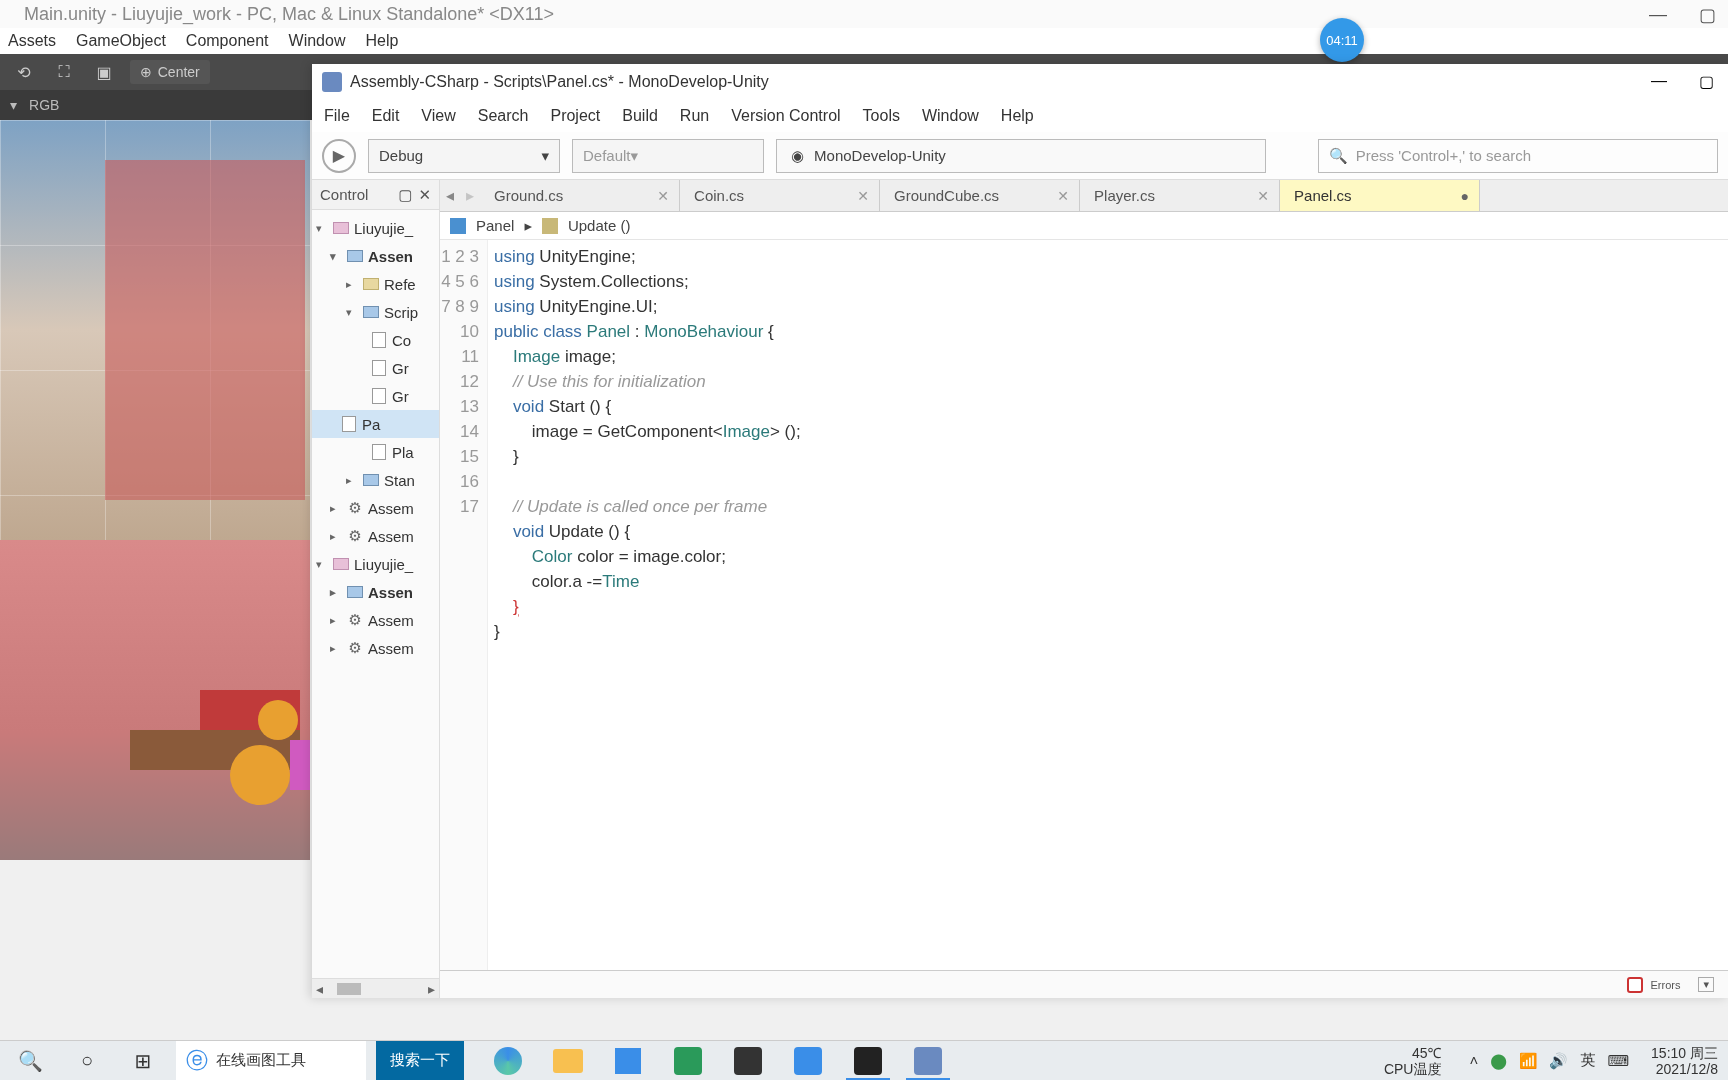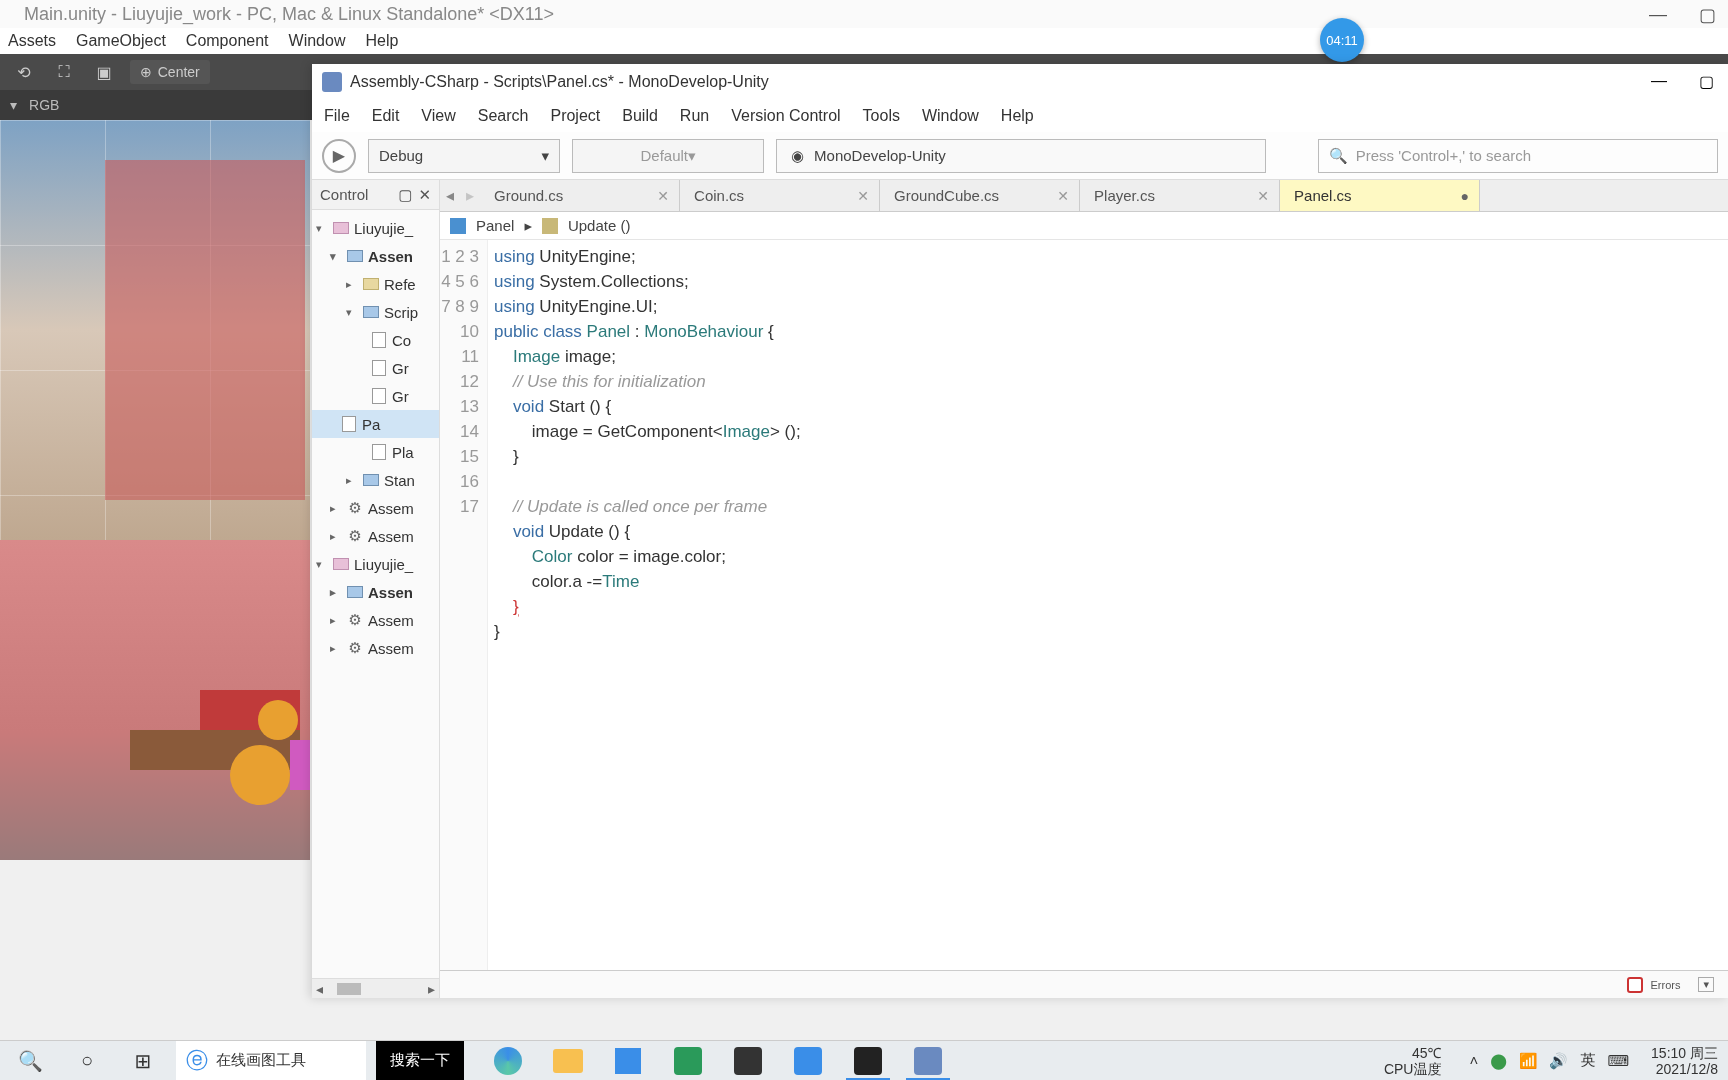--- a/index.html
+++ b/index.html
@@ -30,21 +30,21 @@
 .time-badge { position:absolute; top: 18px; left: 1320px; width: 44px; height: 44px; border-radius:50%; background:#3399e8; color:#fff; display:flex; align-items:center; justify-content:center; font-size:13px; box-shadow: 0 2px 6px rgba(0,0,0,0.3); }
 
 
 .mono-win { position: absolute; top: 64px; left: 312px; width: 1416px; height: 934px; background: #fff; box-shadow: -2px 0 10px rgba(0,0,0,0.15); display:flex; flex-direction:column; }
 .mono-title { height: 36px; display: flex; align-items: center; padding: 0 10px; font-size: 16px; color: #333; gap: 8px; background:#fff; }
 .mono-menu { height: 32px; display: flex; align-items: center; padding: 0 12px; gap: 22px; font-size: 16px; color: #333; }
 .mono-tool { height: 48px; display: flex; align-items: center; padding: 0 10px; gap: 12px; background:#fdfdfd; border-bottom:1px solid #ddd;}
 .playbtn { width: 34px; height: 34px; border-radius:50%; border:2px solid #aaa; display:flex; align-items:center; justify-content:center; color:#666;}
 .combo { height: 34px; border:1px solid #bbb; display:flex; align-items:center; padding: 0 10px; background:#f5f5f5; color:#444; font-size:15px;}
 .combo.debug { width: 192px; justify-content:space-between;}
-.combo.default { width: 192px; justify-content:center; color:#999;}
+.combo.default { width: 192px; justify-content:flex-start; color:#999;}
 .device { flex:0 0 490px; height:34px; border:1px solid #bbb; display:flex; align-items:center; padding:0 14px; gap:10px; color:#444; font-size:15px; background:#f9f9f9;}
 .search { flex:1; height:34px; border:1px solid #bbb; display:flex; align-items:center; padding:0 10px; gap:8px; color:#999; font-size:15px; margin-left:40px;}
 
 .mono-body { flex:1; display:flex; min-height:0; }
 .solution-panel { width: 128px; border-right:1px solid #ddd; display:flex; flex-direction:column; background:#fafafa; overflow:hidden;}
 .sol-header { height: 30px; border-bottom:1px solid #ddd; display:flex; align-items:center; padding:0 8px; font-size:15px; color:#555; gap:6px; background:#f2f2f2;}
 .sol-tree { flex:1; font-size:15px; color:#333; padding-top:4px; overflow:hidden;}
 .tree-row { height: 28px; display:flex; align-items:center; gap:4px; padding-left:4px; white-space:nowrap;}
 .tree-row.sel { background:#d0e4f5; }
 .tree-row .arrow { width:12px; color:#666; font-size:11px;}
@@ -76,21 +76,21 @@
 .err { color:#c33; text-decoration: underline wavy #c33; }
 
 .status-bar { height: 28px; border-top:1px solid #ccc; display:flex; align-items:center; justify-content:flex-end; padding:0 14px; gap:8px; font-size:11px; color:#555; background:#fafafa;}
 .err-icon { width:16px; height:16px; background:#fff; border:2px solid #c33; border-radius:3px; display:inline-block; position:relative;}
 
 
 .taskbar { position:absolute; bottom:0; left:0; width:1728px; height:40px; background:#e8ecef; display:flex; align-items:center; border-top: 1px solid #ccc;}
 .tb-left { display:flex; align-items:center; gap: 10px; padding-left: 8px;}
 .tb-btn { width:46px; height:40px; display:flex; align-items:center; justify-content:center; color:#333; font-size:20px;}
 .tb-search { width:190px; height:40px; background:#fff; display:flex; align-items:center; padding:0 10px; gap:8px; font-size:15px; color:#333;}
-.tb-search-btn { width: 88px; height: 40px; background:#000000; color:#fff; display:flex; align-items:center; justify-content:center; font-size:15px;}
+.tb-search-btn { width: 88px; height: 40px; background:#0369a1; color:#fff; display:flex; align-items:center; justify-content:center; font-size:15px;}
 .tb-apps { display:flex; align-items:center; gap: 4px; margin-left: 6px;}
 .tb-app { width:56px; height:40px; display:flex; align-items:center; justify-content:center; position:relative;}
 .tb-app.active::after { content:""; position:absolute; bottom:0; left:6px; right:6px; height:3px; background:#3a8ee8;}
 .app-edge { width:28px; height:28px; border-radius:50%; background: conic-gradient(#3a8ee8, #5ac8a8, #3a8ee8);}
 .app-folder { width:30px; height:24px; background:#f8c050; border-radius:3px;}
 .app-store { width:26px; height:26px; background:#3a8ee8;}
 .app-generic { width:28px; height:28px; background:#666; border-radius:4px;}
 .tb-right { margin-left:auto; display:flex; align-items:center; gap:8px; padding-right:10px; color:#333; font-size:14px;}
 .temp { text-align:right; line-height:16px; margin-right: 20px;}
 .tray { display:flex; align-items:center; gap:12px; font-size:15px;}

